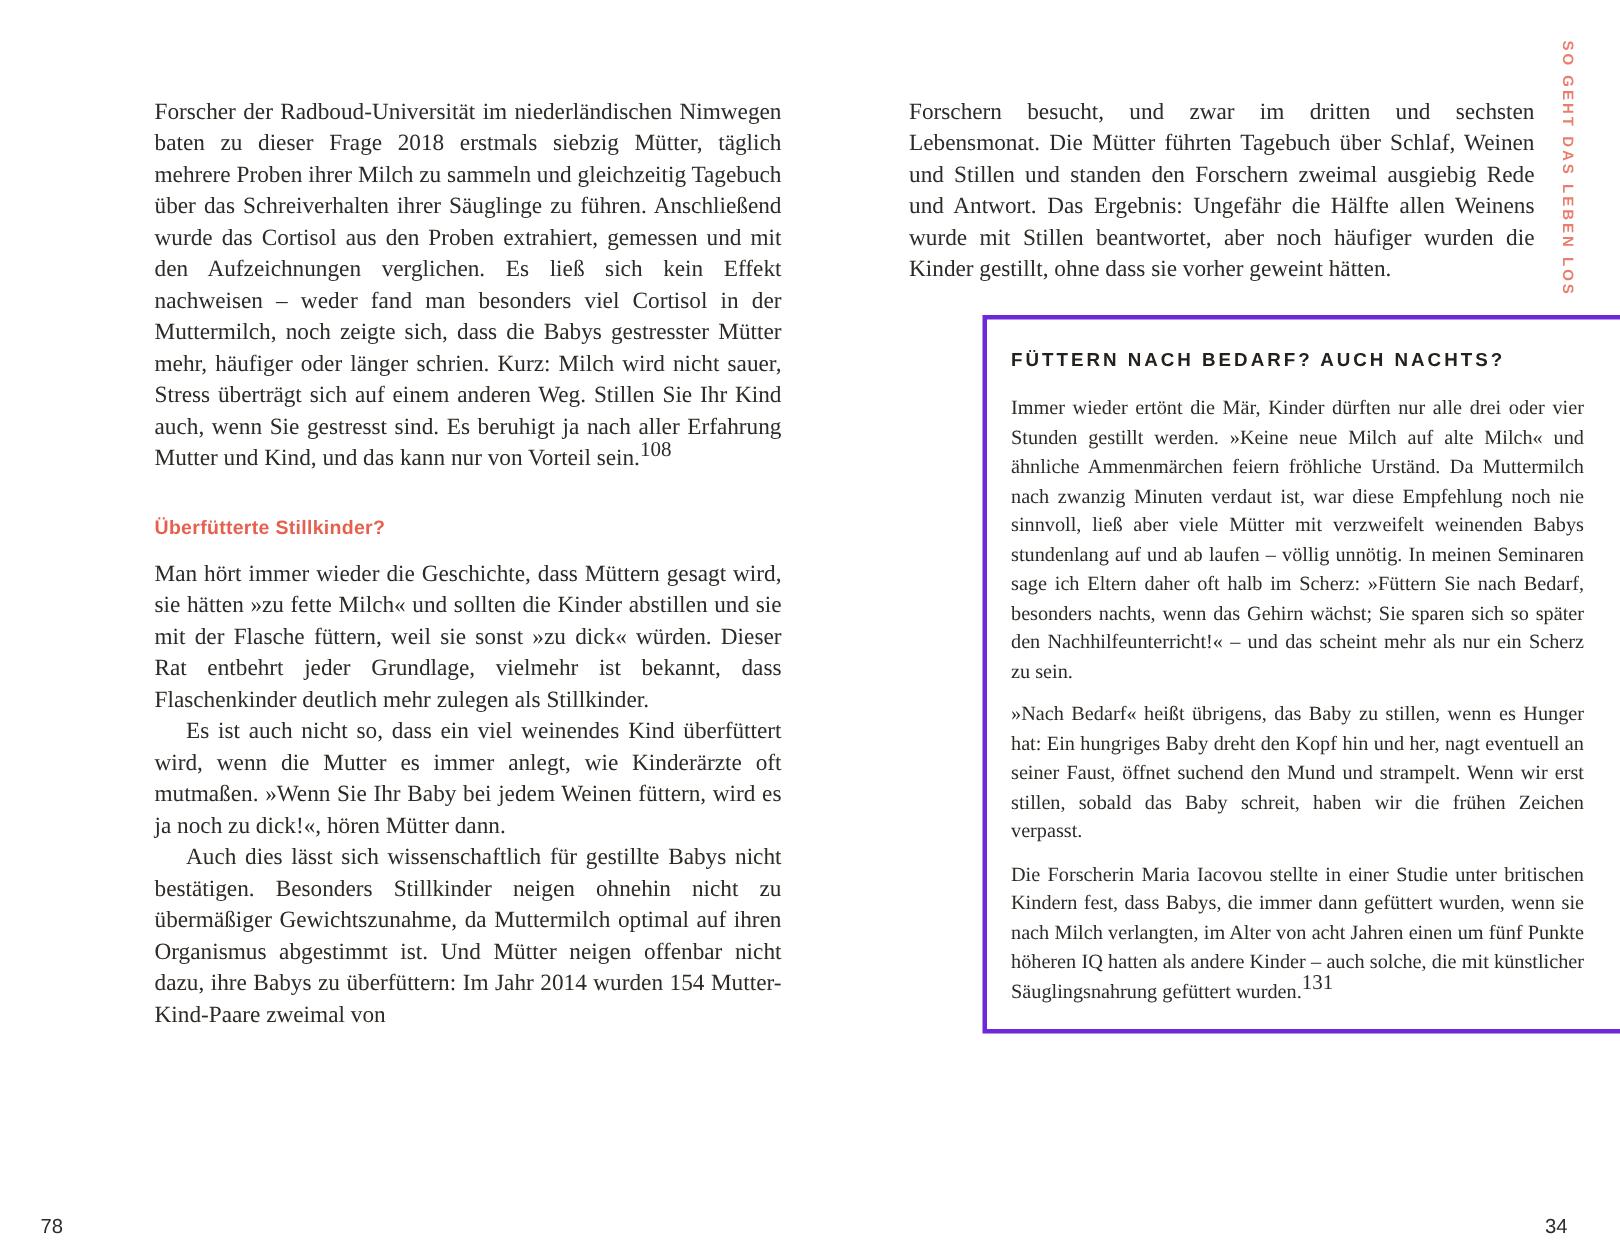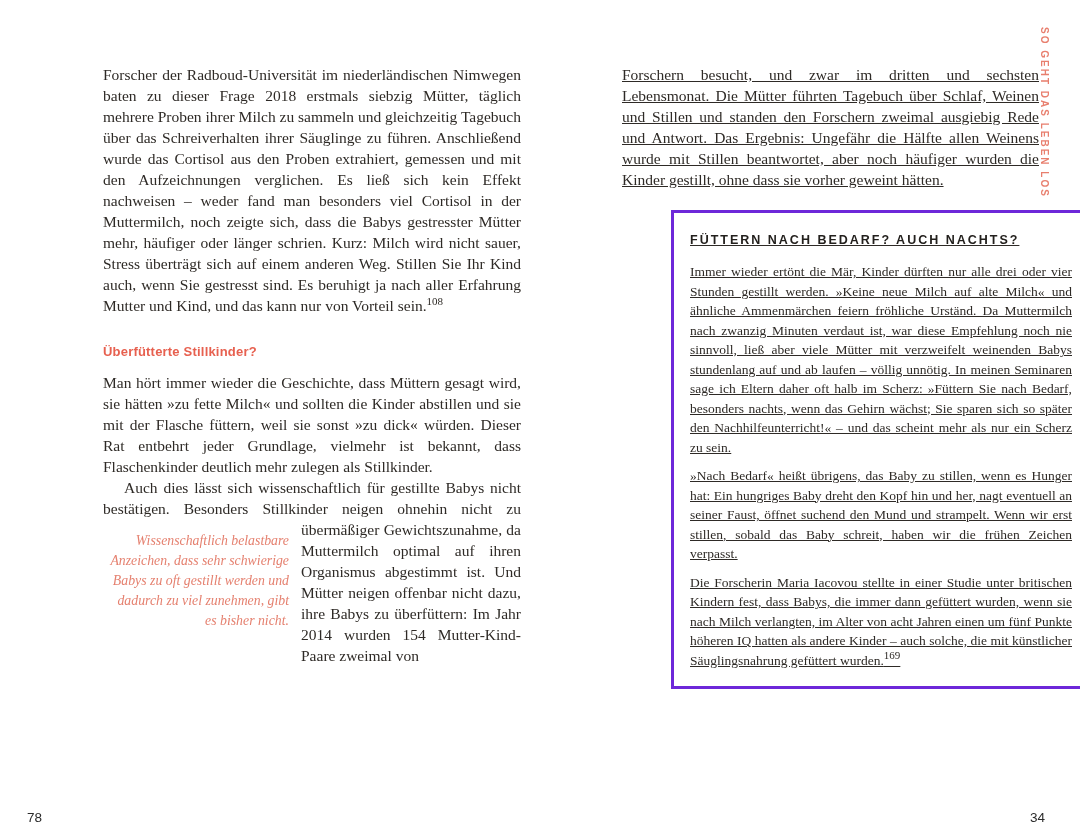--- a/index.html
+++ b/index.html
@@ -9,21 +9,21 @@
     width: 1080px;
     height: 840px;
     background: #ffffff;
     overflow: hidden;
     font-family: "Liberation Serif", serif;
     color: #2e2a26;
   }
 
   .page-col { position: absolute; top: 64px; }
   #left-col  { left: 103px; width: 418px; }
-  #right-col { left: 622px; width: 417px; text-decoration: underline; }
+  #right-col { left: 606px; width: 417px; }
 
   .body {
     margin: 0;
     font-size: 15.5px;
     line-height: 21px;
     text-align: justify;
   }
   .indent { text-indent: 21px; }
 
   .section-heading {
@@ -44,21 +44,21 @@
     width: 186px;
     margin: 12px 12px 16px 0;
     font-style: italic;
     font-size: 13.8px;
     line-height: 20px;
     color: #e5806f;
     text-align: right;
   }
 
   .fn {
-    font-size: 11px;
+    font-size: 14px;
     line-height: 0;
     vertical-align: super;
     margin-top: 36px;
   }
 
   .info-box {
     box-sizing: border-box;
     width: 432px;
     margin: 20px 0 0 49px;
     border: 3px solid #6d28d9;
@@ -113,38 +113,38 @@
 
   <div class="page-col" id="left-col">
 
     <p class="body"><span>Forscher der Radboud-Universität im niederländischen Nimwegen baten zu dieser Frage 2018 erstmals siebzig Mütter, täglich mehrere Proben ihrer Milch zu sammeln und gleichzeitig Tagebuch über das Schreiverhalten ihrer Säuglinge zu führen. Anschließend wurde das Cortisol aus den Proben extrahiert, gemessen und mit den Aufzeichnungen verglichen. Es ließ sich kein Effekt nachweisen – weder fand man besonders viel Cortisol in der Muttermilch, noch zeigte sich, dass die Babys gestresster Mütter mehr, häufiger oder länger schrien. Kurz: Milch wird nicht sauer, Stress überträgt sich auf einem anderen Weg. Stillen Sie Ihr Kind auch, wenn Sie gestresst sind. Es beruhigt ja nach aller Erfahrung Mutter und Kind, und das kann nur von Vorteil sein.</span><sup class="fn">108</sup></p>
 
     <h2 class="section-heading">Überfütterte Stillkinder?</h2>
 
     <p class="body">Man hört immer wieder die Geschichte, dass Müttern gesagt wird, sie hätten »zu fette Milch« und sollten die Kinder abstillen und sie mit der Flasche füttern, weil sie sonst »zu dick« würden. Dieser Rat entbehrt jeder Grundlage, vielmehr ist bekannt, dass Flaschenkinder deutlich mehr zulegen als Stillkinder.</p>
 
     <div class="pq-spacer"></div>
-    <div class="pull-quote">Wissenschaftlich belastbare Anzeichen, dass sehr schwierige Babys zu oft gestillt werden und dadurch zu viel zunehmen, gibt es bisher nicht.</div>
 
+    <p class="body indent">Es ist auch nicht so, dass ein viel weinendes Kind überfüttert wird, wenn die Mutter es immer anlegt, wie Kinderärzte oft mutmaßen. »Wenn Sie Ihr Baby bei jedem Weinen füttern, wird es ja noch zu dick!«, hören Mütter dann.</p>
 
     <p class="body indent">Auch dies lässt sich wissenschaftlich für gestillte Babys nicht bestätigen. Besonders Stillkinder neigen ohnehin nicht zu übermäßiger Gewichtszunahme, da Muttermilch optimal auf ihren Organismus abgestimmt ist. Und Mütter neigen offenbar nicht dazu, ihre Babys zu überfüttern: Im Jahr 2014 wurden 154 Mutter-Kind-Paare zweimal von</p>
   </div>
 
   <div class="page-col" id="right-col">
 
     <p class="body">Forschern besucht, und zwar im dritten und sechsten Lebensmonat. Die Mütter führten Tagebuch über Schlaf, Weinen und Stillen und standen den Forschern zweimal ausgiebig Rede und Antwort. Das Ergebnis: Ungefähr die Hälfte allen Weinens wurde mit Stillen beantwortet, aber noch häufiger wurden die Kinder gestillt, ohne dass sie vorher geweint hätten.</p>
 
     <div class="info-box">
       <h3 class="box-title">FÜTTERN NACH BEDARF? AUCH NACHTS?</h3>
 
       <p class="box-p">Immer wieder ertönt die Mär, Kinder dürften nur alle drei oder vier Stunden gestillt werden. »Keine neue Milch auf alte Milch« und ähnliche Ammenmärchen feiern fröhliche Urständ. Da Muttermilch nach zwanzig Minuten verdaut ist, war diese Empfehlung noch nie sinnvoll, ließ aber viele Mütter mit verzweifelt weinenden Babys stundenlang auf und ab laufen – völlig unnötig. In meinen Seminaren sage ich Eltern daher oft halb im Scherz: »Füttern Sie nach Bedarf, besonders nachts, wenn das Gehirn wächst; Sie sparen sich so später den Nachhilfeunterricht!« – und das scheint mehr als nur ein Scherz zu sein.</p>
 
       <p class="box-p">»Nach Bedarf« heißt übrigens, das Baby zu stillen, wenn es Hunger hat: Ein hungriges Baby dreht den Kopf hin und her, nagt eventuell an seiner Faust, öffnet suchend den Mund und strampelt. Wenn wir erst stillen, sobald das Baby schreit, haben wir die frühen Zeichen verpasst.</p>
 
-      <p class="box-p"><span>Die Forscherin Maria Iacovou stellte in einer Studie unter britischen Kindern fest, dass Babys, die immer dann gefüttert wurden, wenn sie nach Milch verlangten, im Alter von acht Jahren einen um fünf Punkte höheren IQ hatten als andere Kinder – auch solche, die mit künstlicher Säuglingsnahrung gefüttert wurden.</span><sup class="fn">169</sup></p>
+      <p class="box-p"><span>Die Forscherin Maria Iacovou stellte in einer Studie unter britischen Kindern fest, dass Babys, die immer dann gefüttert wurden, wenn sie nach Milch verlangten, im Alter von acht Jahren einen um fünf Punkte höheren IQ hatten als andere Kinder – auch solche, die mit künstlicher Säuglingsnahrung gefüttert wurden.</span><sup class="fn">131</sup></p>
     </div>
   </div>
 
   <div class="page-number" id="pn-left">78</div>
 
   <div class="page-number" id="pn-right">34</div>
 
 </div>
 
 </body></html>

